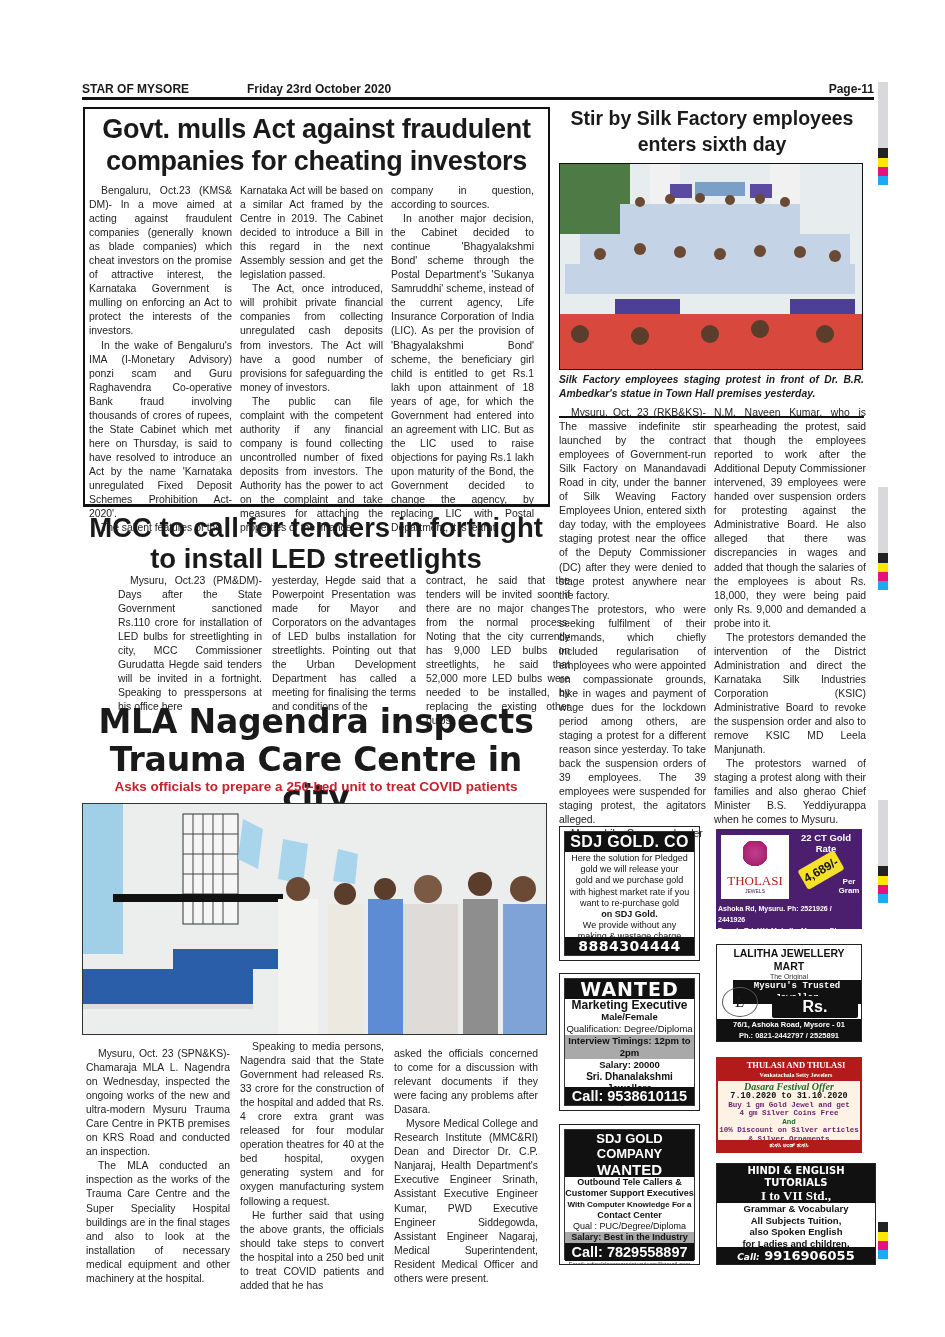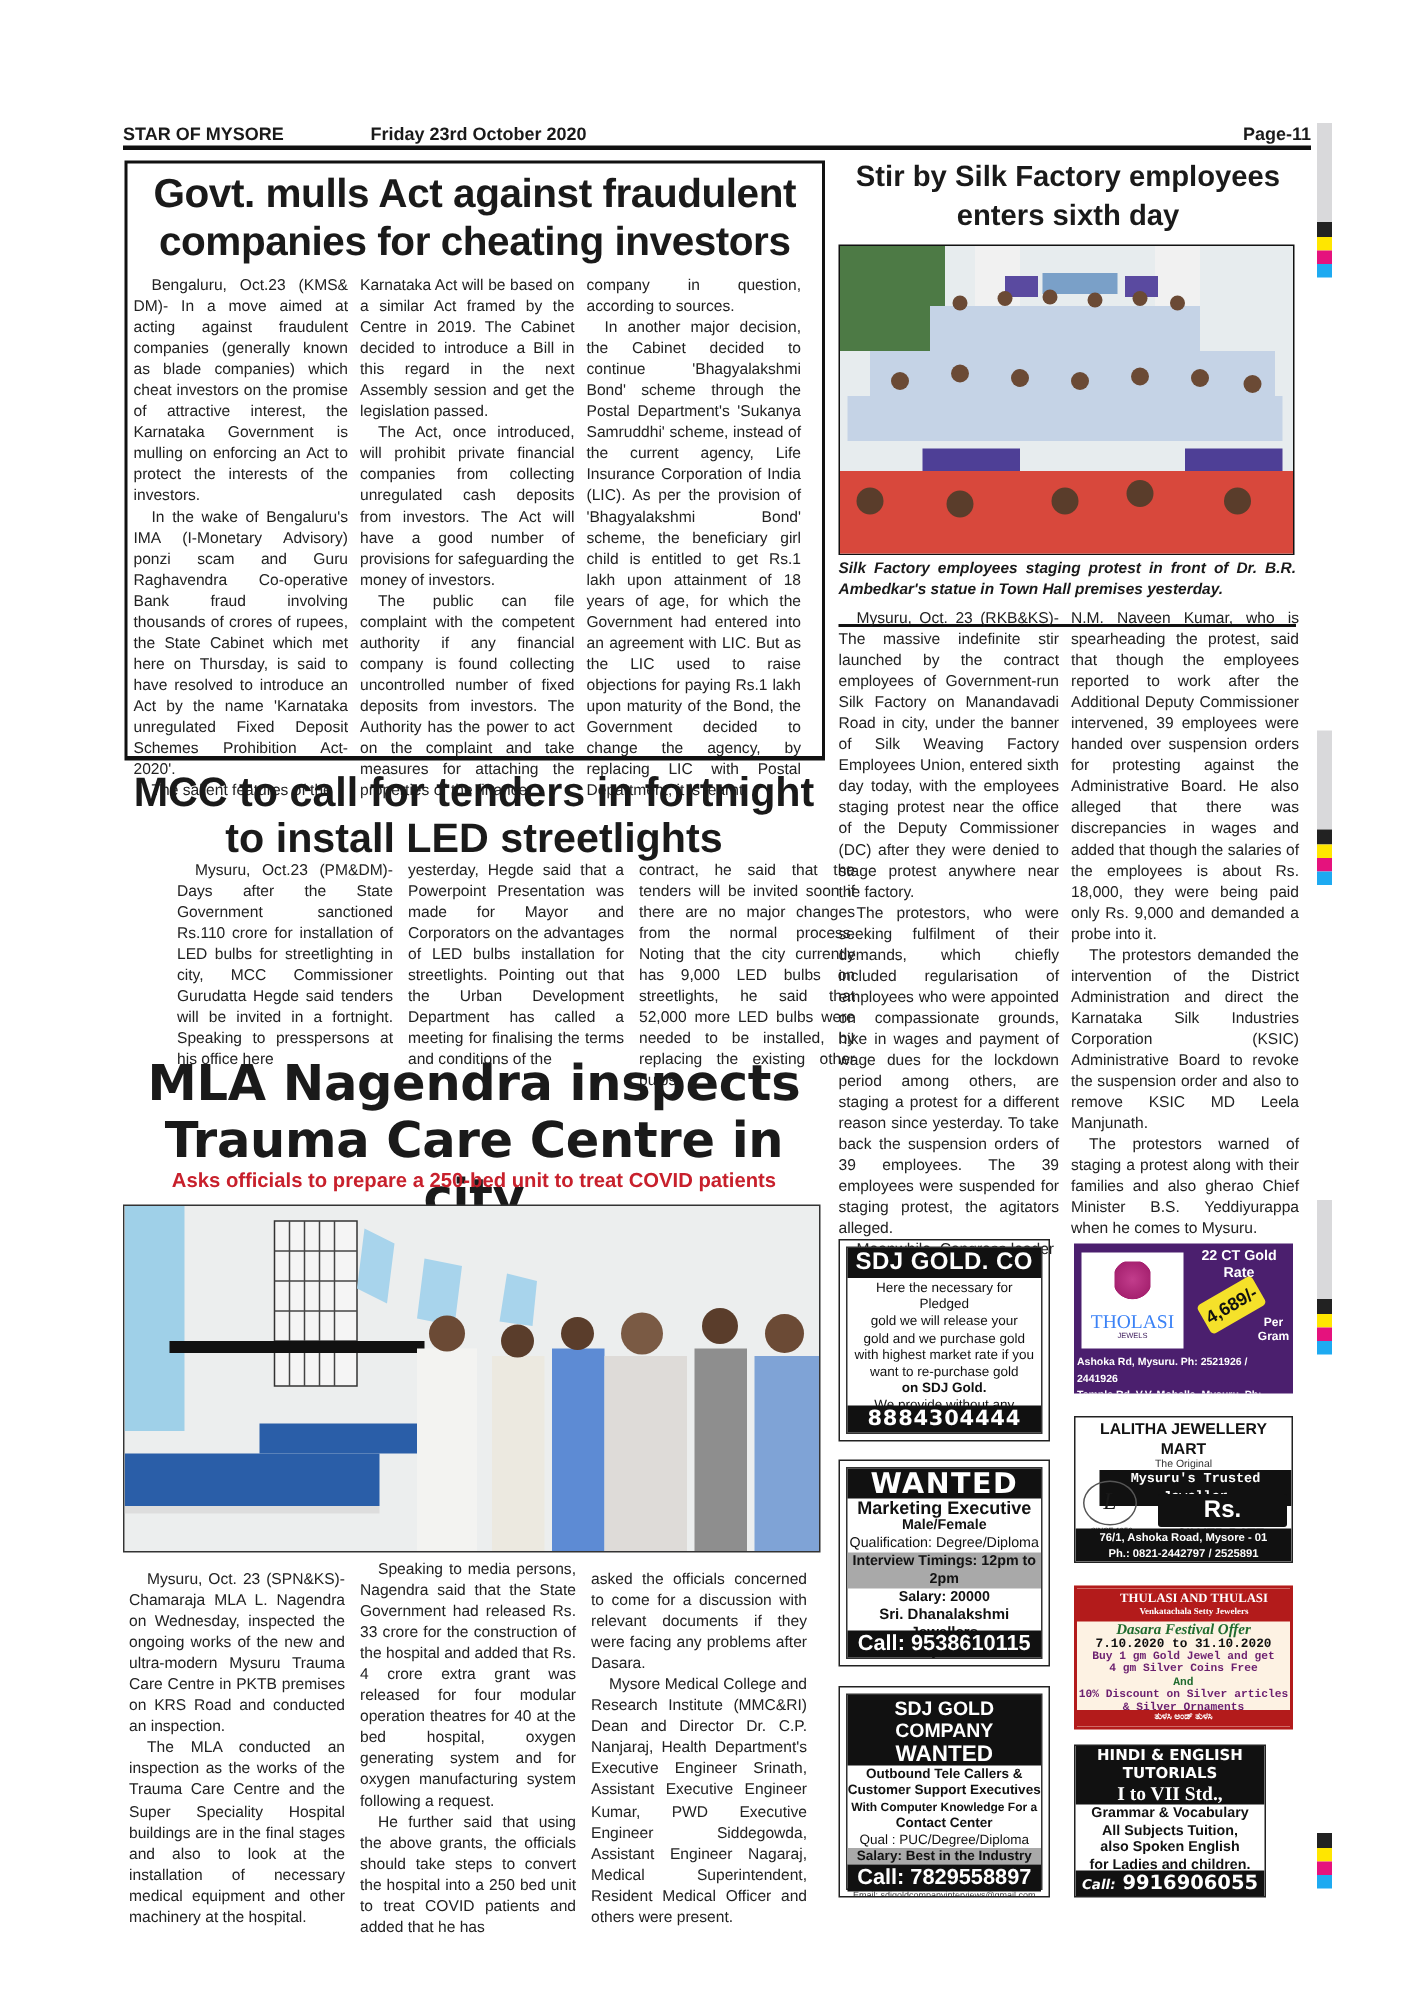--- a/index.html
+++ b/index.html
@@ -61,21 +61,21 @@
 
   .ad-sdj2 { left: 559px; top: 1124px; width: 141px; height: 141px; }
   .ad-sdj2 .title { font-size: 13px; line-height: 15px; padding-top: 1px; }
   .ad-sdj2 .line { font-size: 9px; line-height: 11px; font-weight: bold; color: #111; }
   .ad-sdj2 .phone { font-size: 14.5px; padding: 1px 0; }
   .ad-sdj2 .email { font-size: 6px; color: #333; }
 
   .ad-tholasi { left: 716px; top: 829px; width: 146px; height: 100px; background: #4b1f6e; border: none; }
   .ad-tholasi .logo { position: absolute; left: 5px; top: 6px; width: 68px; height: 64px; background: #fff; }
   .ad-tholasi .logo .mark { position: absolute; left: 22px; top: 6px; width: 24px; height: 30px; background: radial-gradient(circle at 50% 40%, #c23d8c 0%, #a5216f 60%, transparent 62%); }
-  .ad-tholasi .logo .name { position: absolute; left: 0; right: 0; top: 38px; font-family: "Liberation Serif", serif; font-size: 13px; color: #3b82f6; }
+  .ad-tholasi .logo .name { position: absolute; left: 0; right: 0; top: 38px; font-family: "Liberation Serif", serif; font-size: 13px; color: #b91c1c; }
   .ad-tholasi .logo .sub { position: absolute; left: 0; right: 0; top: 53px; font-size: 5px; color: #3b1a5a; }
   .ad-tholasi .rate-title { position: absolute; left: 74px; top: 3px; width: 72px; font-size: 9.5px; font-weight: bold; color: #fff; }
   .ad-tholasi .tag { position: absolute; left: 84px; top: 30px; width: 42px; height: 22px; background: #f5e12a; color: #111; font-weight: bold; font-size: 12px; line-height: 22px; transform: rotate(-30deg); border-radius: 3px; }
   .ad-tholasi .per { position: absolute; left: 120px; top: 48px; width: 26px; font-size: 8px; font-weight: bold; color: #fff; line-height: 9px; }
   .ad-tholasi .addr { position: absolute; left: 2px; right: 2px; top: 74px; font-size: 7px; font-weight: bold; color: #fff; line-height: 11px; text-align: left; }
 
   .ad-lalitha { left: 716px; top: 944px; width: 146px; height: 98px; }
   .ad-lalitha .title { font-size: 10.5px; line-height: 13px; color: #111; font-weight: bold; font-family: "Liberation Sans", sans-serif; margin-top: 2px; }
   .ad-lalitha .orig { font-size: 7px; color: #333; }
   .ad-lalitha .trusted { font-size: 9px; line-height: 12px; font-family: Liberation Mono, monospace; margin-left: 16px; }
@@ -88,21 +88,21 @@
   .ad-thulasi { left: 716px; top: 1057px; width: 146px; height: 96px; background: #fdf2e3; border: 2px solid #b31b1b; }
   .ad-thulasi .head { background: #b31b1b; color: #fff; font-family: "Liberation Serif", serif; font-weight: bold; font-size: 8.5px; line-height: 10px; padding: 1px 0 1px 14px; }
   .ad-thulasi .head .s { font-size: 6px; display: block; }
   .ad-thulasi .offer { font-family: "Liberation Serif", serif; font-style: italic; font-weight: bold; font-size: 10px; color: #1f6b2e; line-height: 11px; }
   .ad-thulasi .l { font-family: Liberation Mono, monospace; font-weight: bold; font-size: 7.5px; line-height: 8.5px; color: #6b1f6f; }
   .ad-thulasi .dates { color: #111; font-size: 8.5px; }
   .ad-thulasi .and { color: #1f6b2e; }
   .ad-thulasi .open { font-size: 5px; color: #111; font-weight: bold; line-height: 7px; }
   .ad-thulasi .foot { position: absolute; left: 0; right: 0; bottom: 0; height: 11px; background: #b31b1b; color: #fff; font-size: 6px; line-height: 11px; font-weight: bold; }
 
-  .ad-tutorial { left: 716px; top: 1163px; width: 128px; height: 102px; }
+  .ad-tutorial { left: 716px; top: 1163px; width: 160px; height: 102px; }
   .ad-tutorial .title { font-size: 10px; line-height: 12px; font-family: "DejaVu Sans", sans-serif; padding-top: 1px; }
   .ad-tutorial .std { font-family: "Liberation Serif", serif; font-size: 13px; line-height: 14px; }
   .ad-tutorial .body { font-size: 9.5px; line-height: 11.6px; font-weight: bold; color: #111; }
   .ad-tutorial .phone { position: absolute; left: 0; right: 0; bottom: 0; font-size: 13px; padding: 1px 0; font-family: "DejaVu Sans", sans-serif; }
   .ad-tutorial .phone i { font-size: 9px; }
 
   
   .reg { position: absolute; left: 878px; width: 10px; }
   .reg .grey { background: #d9d9db; }
   .reg .k { height: 10px; background: #222; }
@@ -273,21 +273,21 @@
     <p style="text-indent:0">N.M. Naveen Kumar, who is spearheading the protest, said that though the employees reported to work after the Additional Deputy Commissioner intervened, 39 employees were handed over suspension orders for protesting against the Administrative Board. He also alleged that there was discrepancies in wages and added that though the salaries of the employees is about Rs. 18,000, they were being paid only Rs. 9,000 and demanded a probe into it.</p>
     <p>The protestors demanded the intervention of the District Administration and direct the Karnataka Silk Industries Corporation (KSIC) Administrative Board to revoke the suspension order and also to remove KSIC MD Leela Manjunath.</p>
     <p>The protestors warned of staging a protest along with their families and also gherao Chief Minister B.S. Yeddiyurappa when he comes to Mysuru.</p>
   </div>
 </div>
 
 <div class="ad ad-sdj1">
   <div class="inner">
     <div class="title bk">SDJ GOLD. CO</div>
     <div class="body">
-      <div>Here the necessary for Pledged</div>
+      <div>Here the solution for Pledged</div>
       <div>gold we will release your</div>
       <div>gold and we purchase gold</div>
       <div>with highest market rate if you</div>
       <div>want to re-purchase gold</div>
       <div style="font-weight:bold">on SDJ Gold.</div>
       <div>We provide without any</div>
       <div>making &amp; wastage charge</div>
     </div>
     <div class="phone bk">8884304444</div>
   </div>

